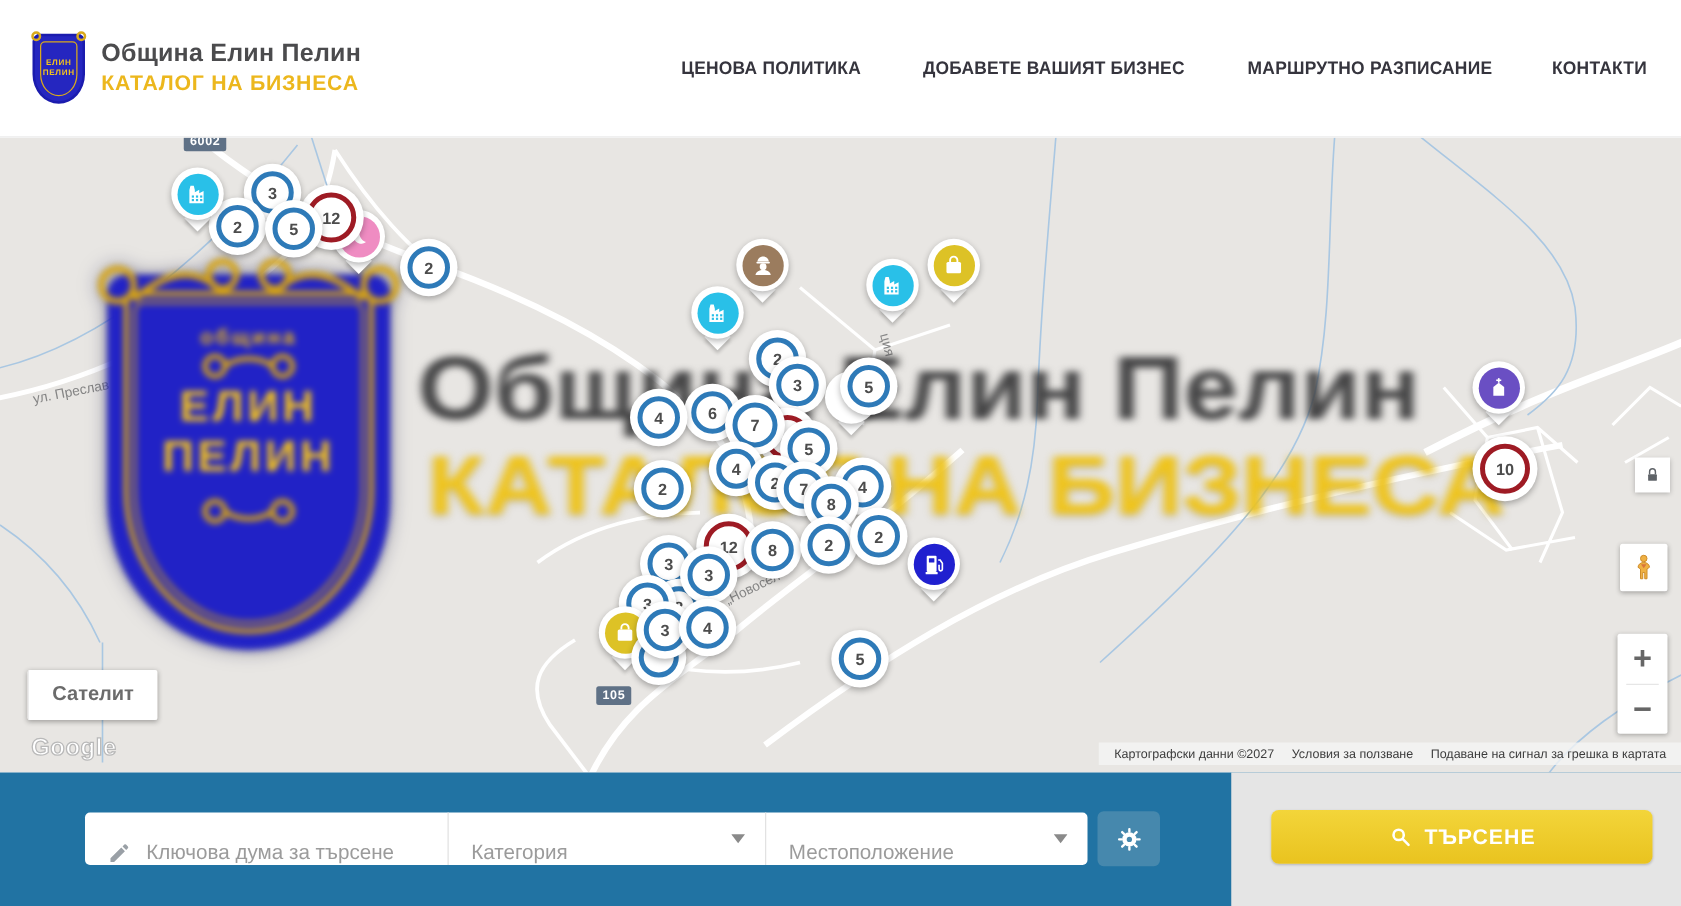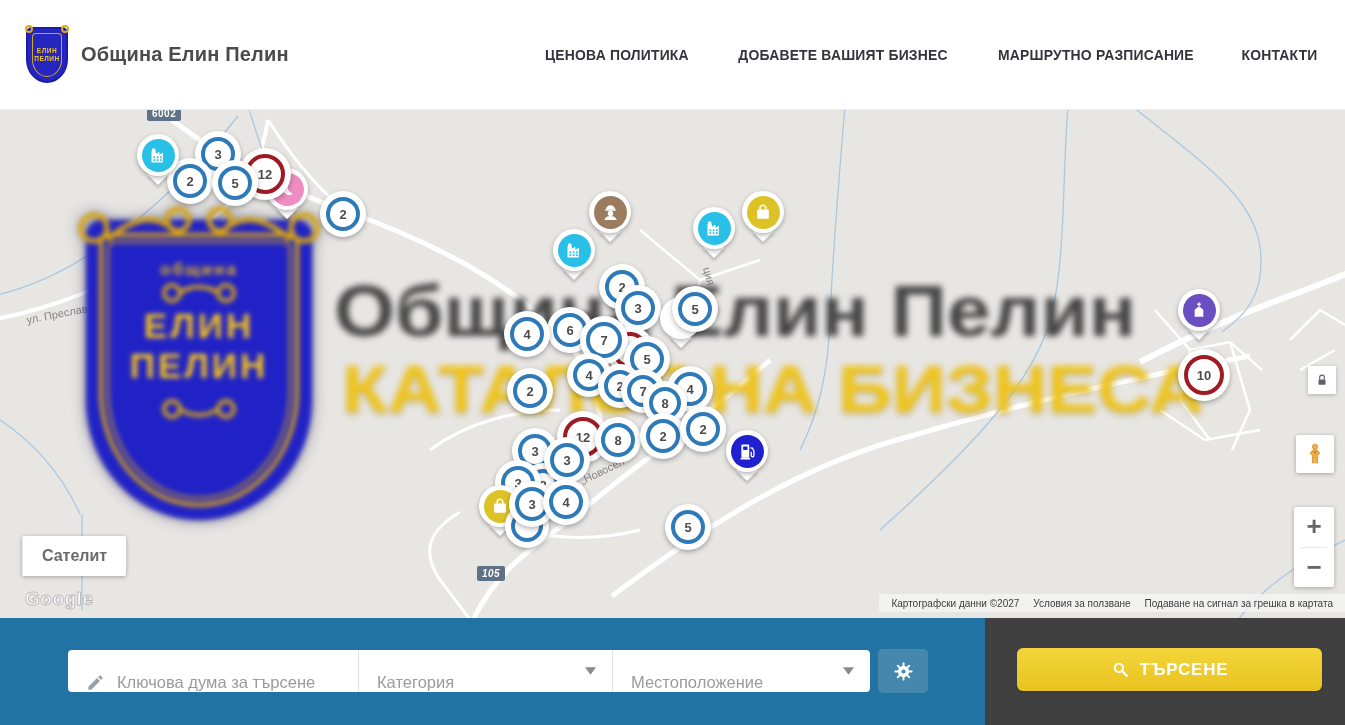--- a/index.html
+++ b/index.html
@@ -82,21 +82,21 @@
   .ctl-peg { position:absolute; left:1296px; top:325px; width:38px; height:38px; background:#fff; border-radius:2px;
              z-index:10; display:flex; align-items:center; justify-content:center; box-shadow:0 1px 4px rgba(0,0,0,.3); cursor:pointer; }
   .ctl-zoom { position:absolute; left:1294px; top:397px; width:40px; height:80px; background:#fff; border-radius:2px;
               z-index:10; box-shadow:0 1px 4px rgba(0,0,0,.3); display:flex; flex-direction:column; }
   .ctl-zoom .z { flex:1; display:flex; align-items:center; justify-content:center; font-size:26px; color:#666;
               cursor:pointer; font-weight:bold; }
   .ctl-zoom .sep { height:1px; background:#e6e6e6; margin:0 7px; }
 
   
   .searchbar { position:absolute; left:0; top:618px; width:1345px; height:107px; background:#2173a3; z-index:30; }
-  .searchbar .panel { position:absolute; left:985px; top:0; width:360px; height:107px; background:#404040; }
+  .searchbar .panel { position:absolute; left:985px; top:0; width:360px; height:107px; background:#e5e5e5; }
   .fields { position:absolute; left:68px; top:32px; width:802px; height:42px; background:#fff; border-radius:4px;
             display:flex; align-items:stretch; }
   .fields .cell { display:flex; align-items:flex-end; position:relative; }
   .fields .c1 { width:290px; padding-left:18px; gap:12px; }
   .fields .c1 input { border:none; outline:none; font-size:16.5px; color:#555; width:230px;
             font-family:"Liberation Sans",sans-serif; }
   .fields .c1 input::placeholder { color:#9b9b9b; }
   .fields .c2 { width:254px; border-left:1px solid #e2e2e2; padding-left:18px; cursor:pointer; }
   .fields .c3 { width:258px; border-left:1px solid #e2e2e2; padding-left:18px; cursor:pointer; }
   .fields .ph { font-size:16.5px; color:#9b9b9b; }
@@ -115,20 +115,21 @@
   <div class="brand">
     <div class="crest-sm">
       <div class="curl l"></div>
         <div class="curl r"></div>
       <div class="inner"></div>
       <div class="ctxt">ЕЛИН</div>
       <div class="ctxt">ПЕЛИН</div>
     </div>
     <div class="brand-text">
       <div class="t1">Община Елин Пелин</div>
+      <div class="t2">КАТАЛОГ НА БИЗНЕСА</div>
     </div>
   </div>
   <div class="nav">
     <a>ЦЕНОВА ПОЛИТИКА</a>
     <a>ДОБАВЕТЕ ВАШИЯТ БИЗНЕС</a>
     <a>МАРШРУТНО РАЗПИСАНИЕ</a>
     <a>КОНТАКТИ</a>
   </div>
 </div>
 
@@ -154,21 +155,21 @@
       <path d="M1068,-4 C1062,70 1066,140 1052,204 C1036,268 980,330 880,420"></path>
       <path d="M1132,-4 C1196,48 1252,84 1260,136 C1266,186 1244,206 1222,222"></path>
       <path d="M1345,430 C1300,452 1260,480 1238,510"></path>
       <path d="M82,404 L82,500"></path>
       <path d="M248,-4 L262,40"></path>
       <path d="M0,310 C30,330 60,360 80,404"></path>
     </g>
   </svg>
 
   <div class="road-badge" style="left:147px;top:-4px;">6002</div>
-  <div class="road-badge" style="left:477px;top:456px;font-style:italic;">105</div>
+  <div class="road-badge" style="left:477px;top:439px;">105</div>
   <div class="street-label" style="left:26px;top:198px;transform:rotate(-11deg);">ул. Преслав</div>
   <div class="street-label" style="left:556px;top:360px;transform:rotate(-26deg);">бул. „Новосел</div>
   <div class="street-label" style="left:700px;top:160px;transform:rotate(75deg);">ция</div>
 
   <div class="wm crest-big">
     <svg class="orn" width="254" height="60" viewBox="0 0 254 60">
       <g fill="none" stroke="#d8a511" stroke-width="5">
         <circle cx="22" cy="30" r="13"></circle>
           <circle cx="232" cy="30" r="13"></circle>
         <circle cx="106" cy="22" r="11"></circle>

